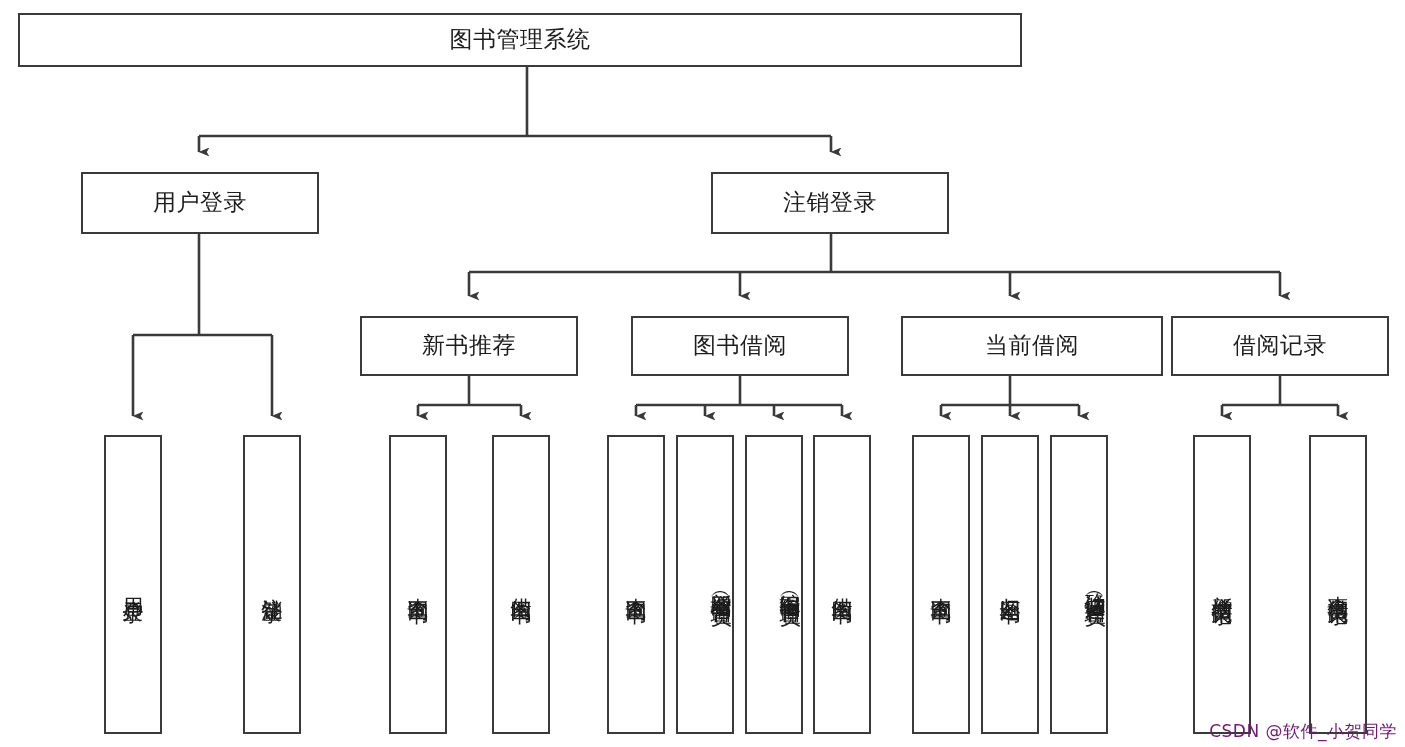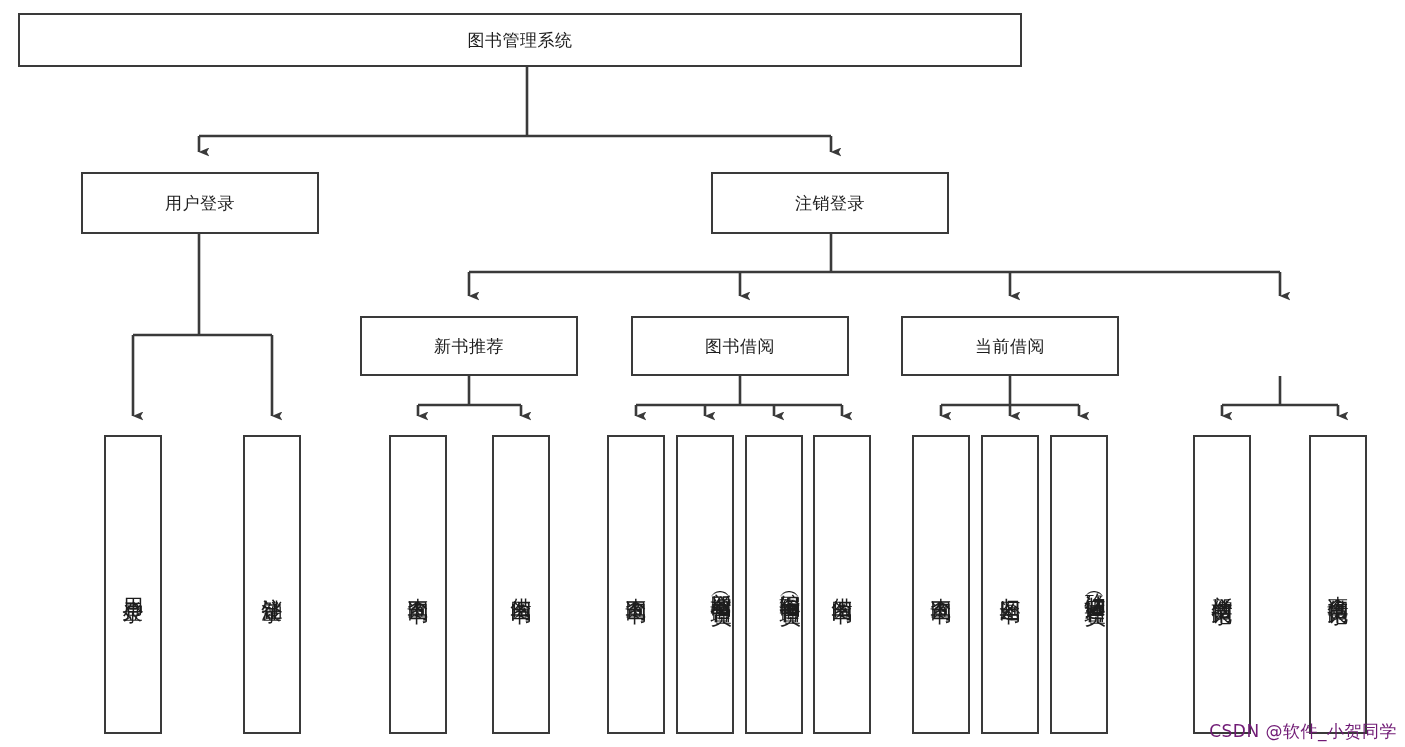--- a/index.html
+++ b/index.html
@@ -34,21 +34,21 @@
     border: 2px solid #3a3a3a;
     display: flex;
     align-items: center;
     justify-content: center;
     color: #1d1d1d;
     line-height: 1.18;
     text-align: center;
     z-index: 2;
   }
   .node.horizontal {
-    font-size: 17px;
+    font-size: 23px;
     letter-spacing: 0.5px;
   }
   .node.vertical {
     writing-mode: vertical-rl;
     text-orientation: upright;
     font-size: 21px;
     letter-spacing: 2px;
     padding: 6px 0;
     align-items: flex-start;
     justify-content: center;
@@ -144,24 +144,27 @@
   </div>
 
   <div class="node horizontal" style="left:360px; top:316px; width:218px; height:60px;">
     <span class="node-label">新书推荐</span>
   </div>
 
   <div class="node horizontal" style="left:631px; top:316px; width:218px; height:60px;">
     <span class="node-label">图书借阅</span>
   </div>
 
-  <div class="node horizontal" style="left:901px; top:316px; width:218px; height:60px;">
+  <div class="node horizontal" style="left:901px; top:316px; width:262px; height:60px;">
     <span class="node-label">当前借阅</span>
   </div>
 
+  <div class="node horizontal" style="left:1171px; top:316px; width:218px; height:60px;">
+    <span class="node-label">借阅记录</span>
+  </div>
 
   <div class="node vertical" style="left:104px; top:435px; width:58px; height:299px; align-items:center;">
     <span class="node-label">用户登录</span>
   </div>
 
   <div class="node vertical" style="left:243px; top:435px; width:58px; height:299px; align-items:center;">
     <span class="node-label">注销登录</span>
   </div>
 
   <div class="node vertical" style="left:389px; top:435px; width:58px; height:299px; align-items:center;">

